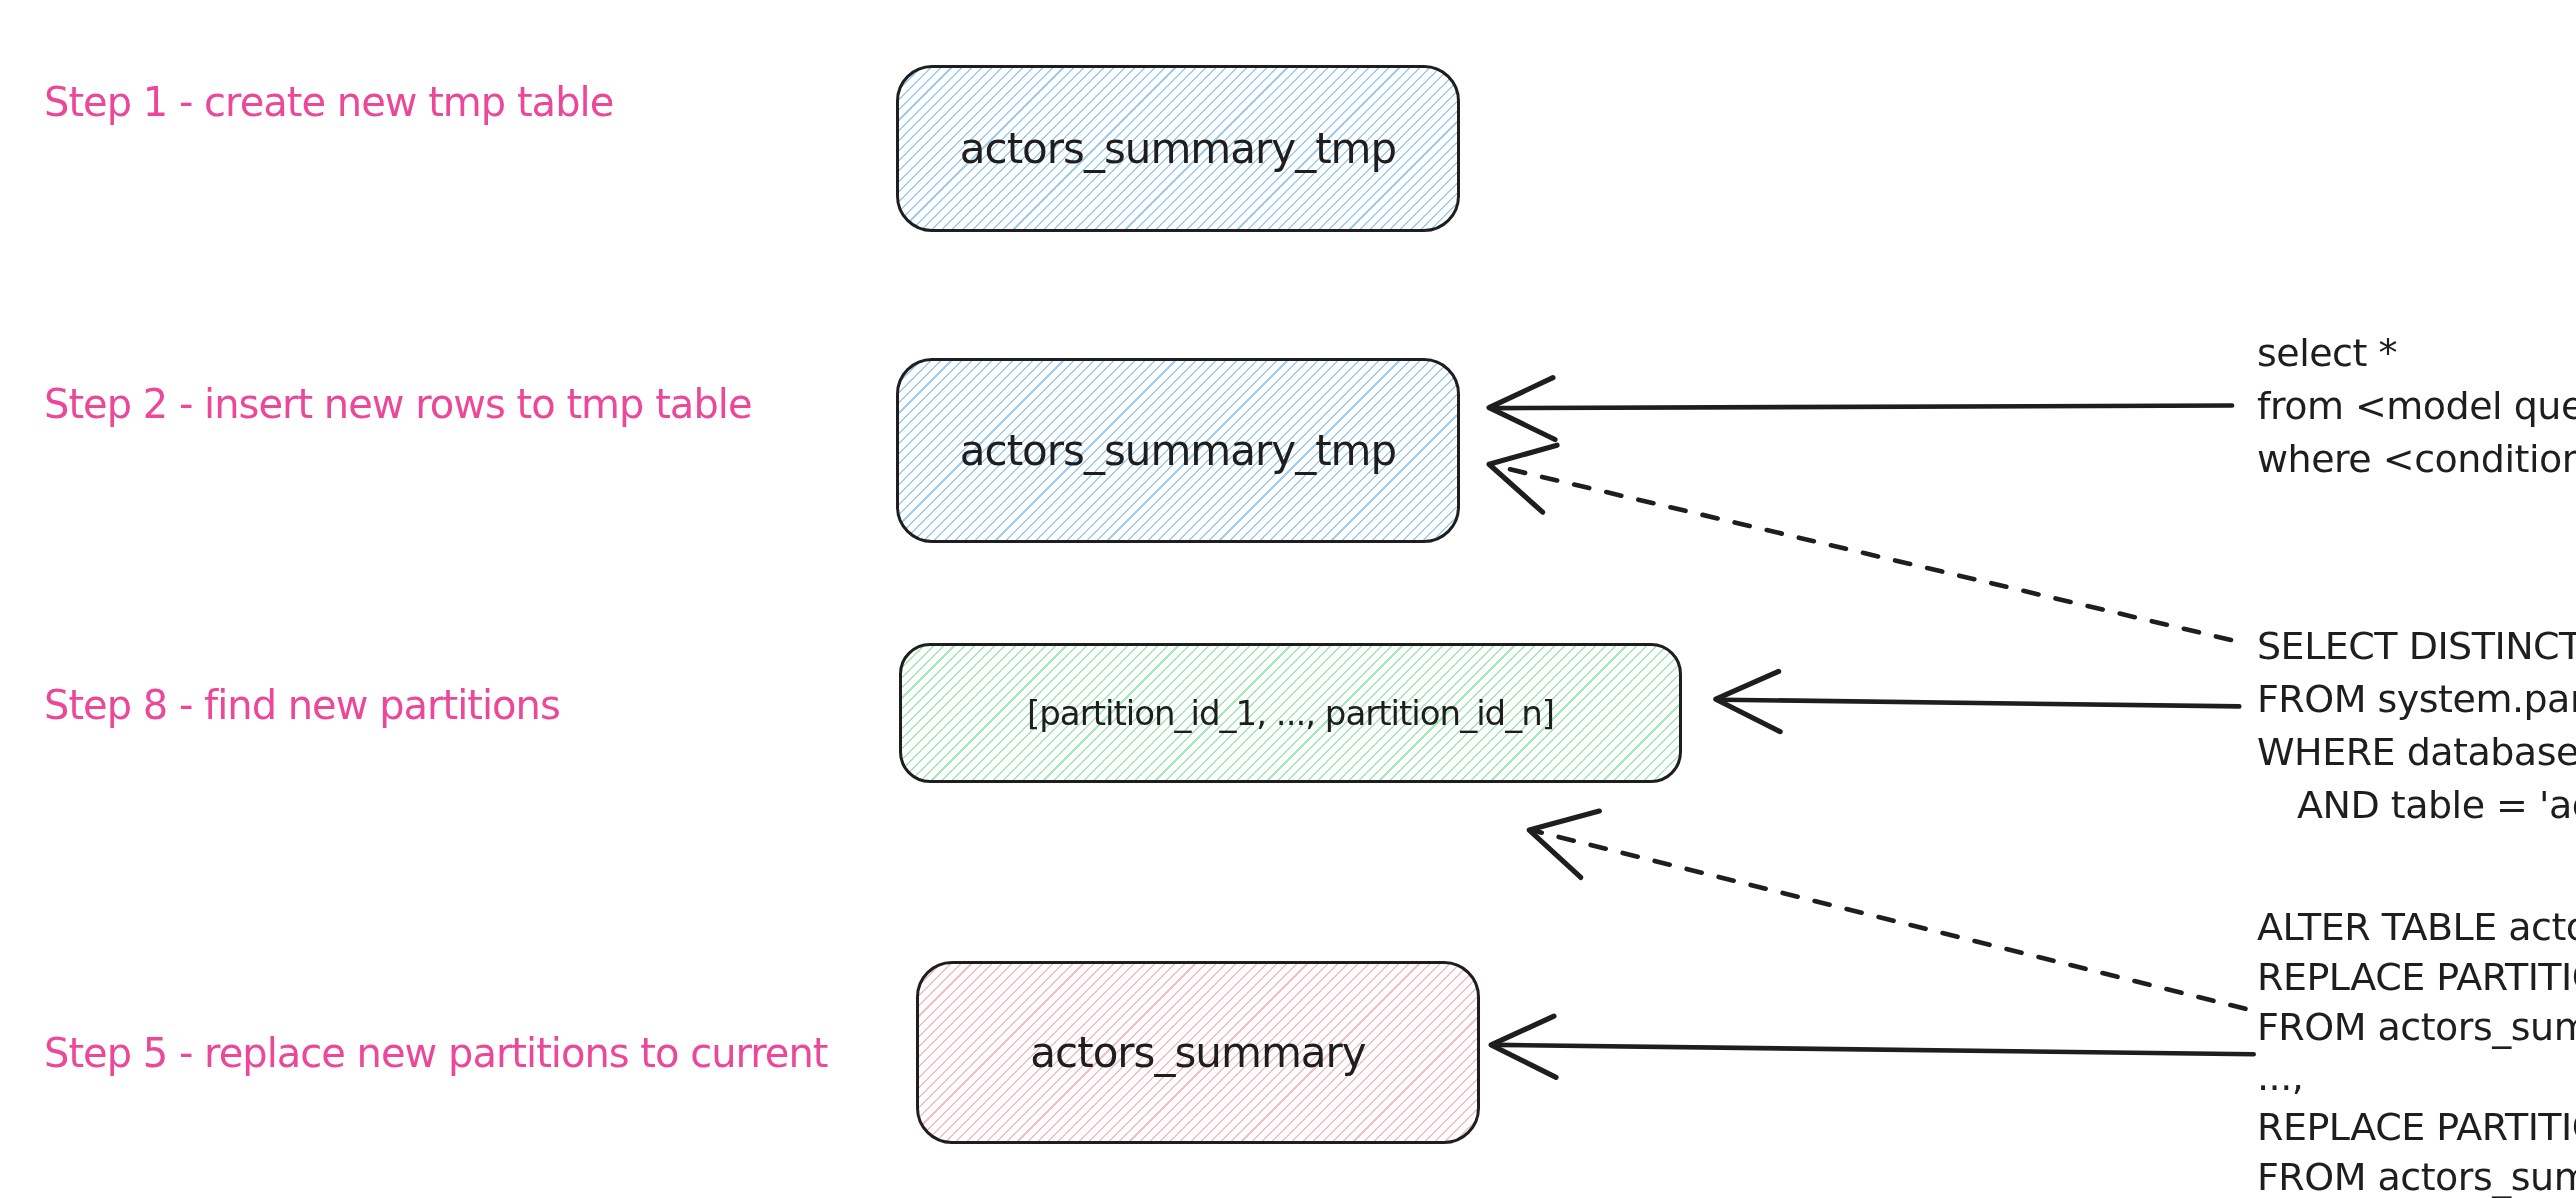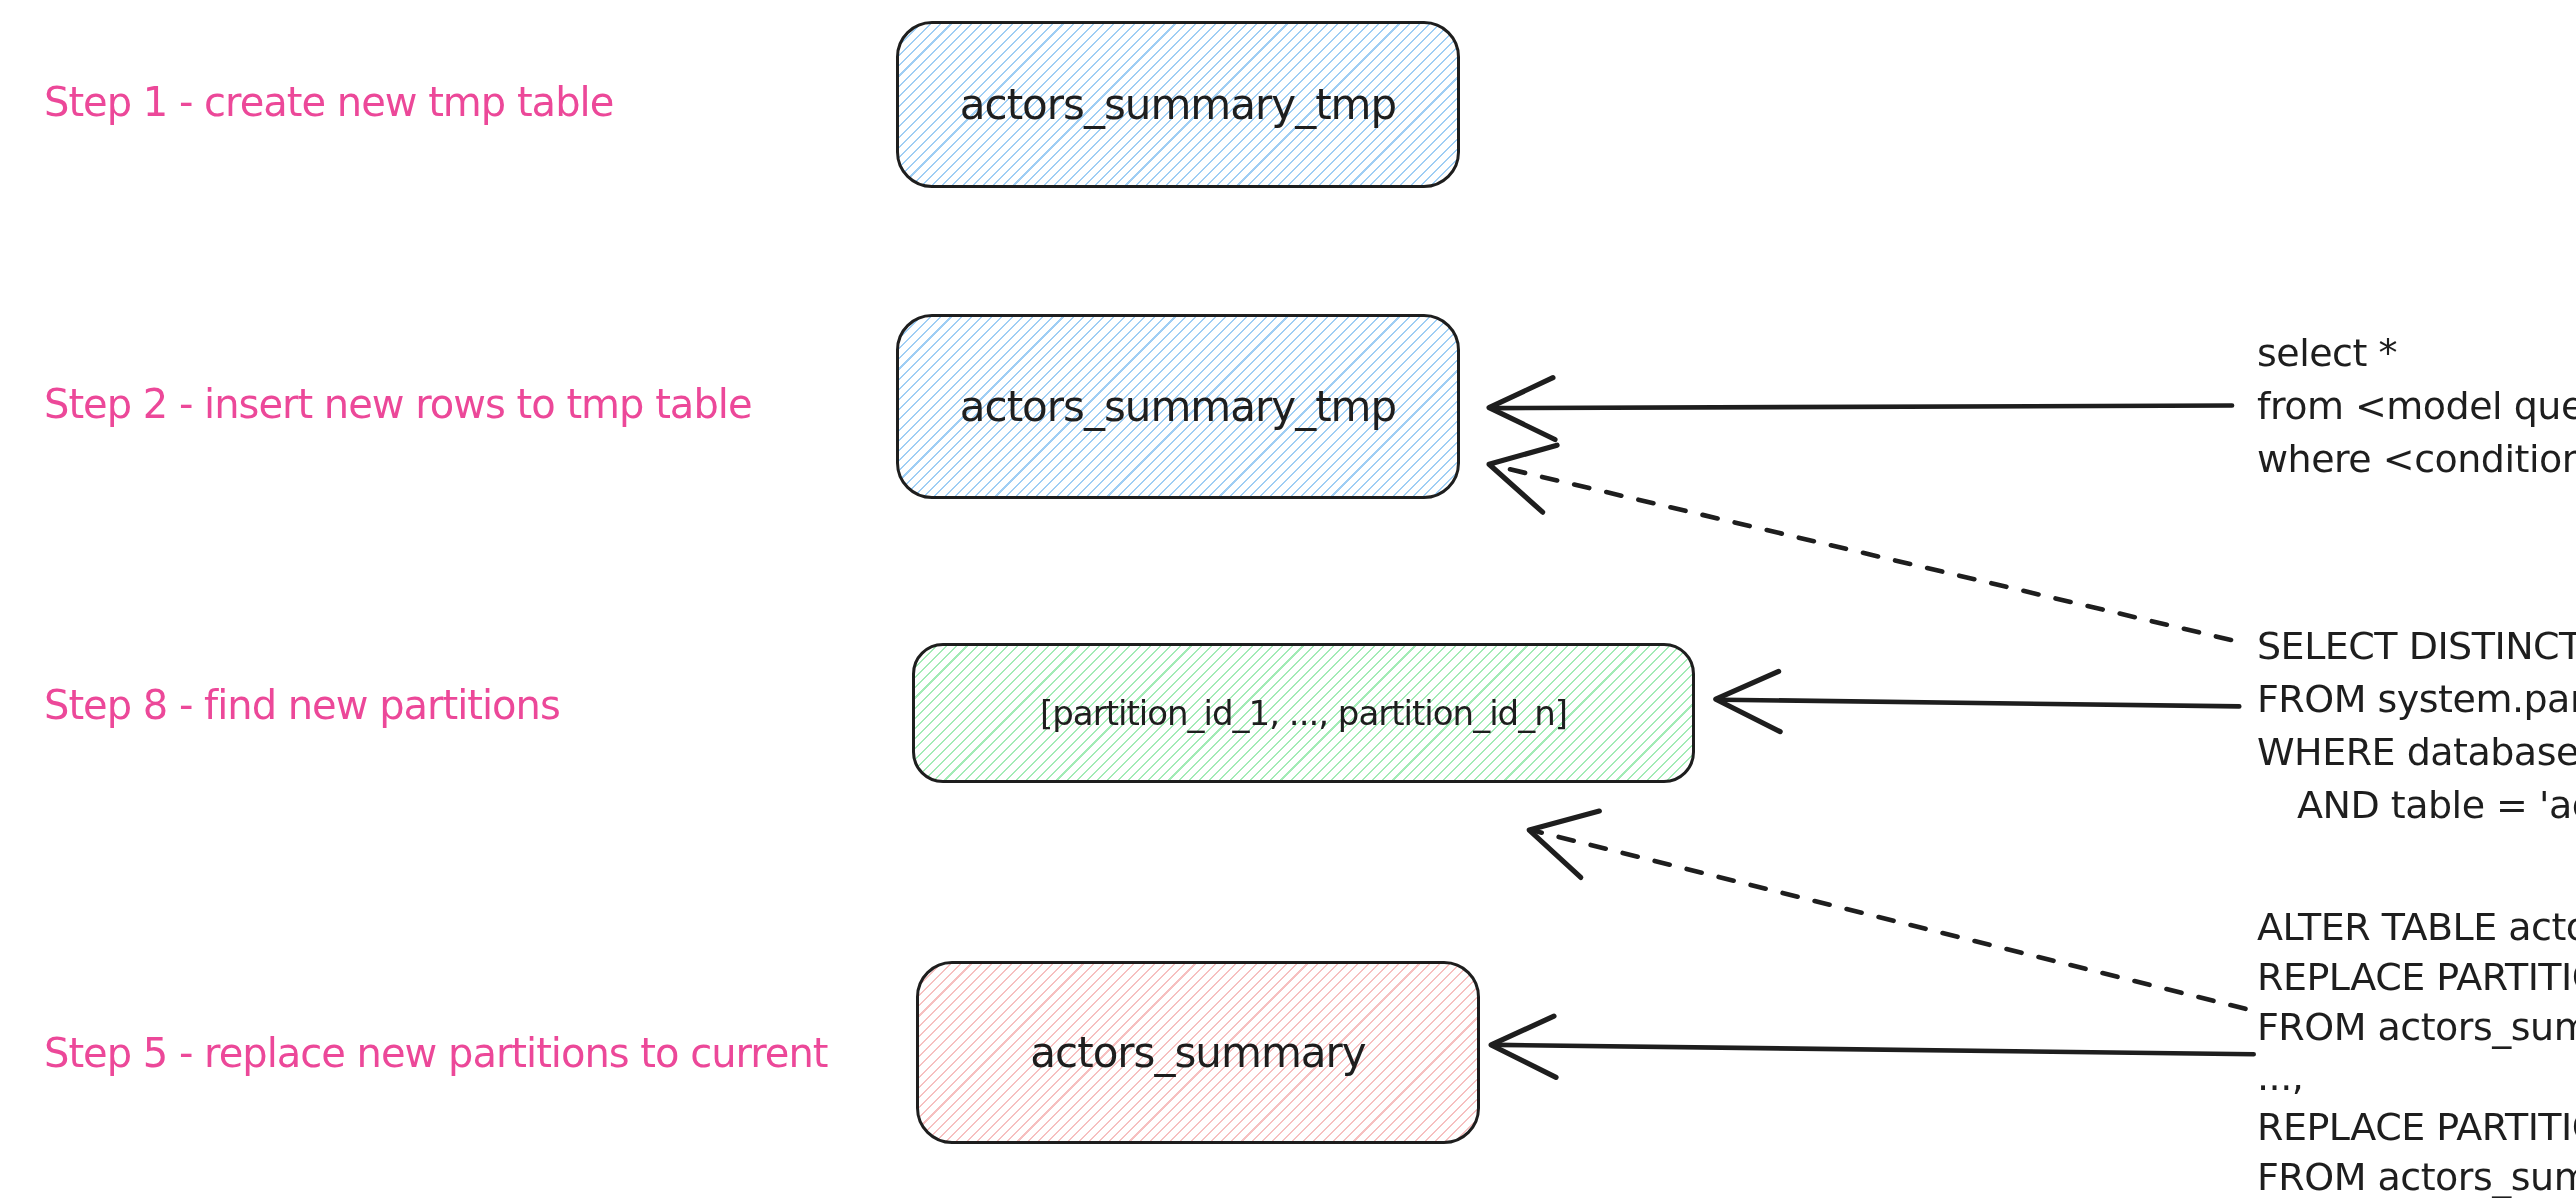--- a/index.html
+++ b/index.html
@@ -32,20 +32,21 @@
     background-color: #ffffff;
   }
   .node span {
     font-size: 42px;
     letter-spacing: -1px;
     white-space: nowrap;
   }
   .node-blue {
     background-image: repeating-linear-gradient(135deg,
       rgba(142,197,242,0.85) 0 1.5px, transparent 1.5px 7.2px);
+    margin-top: 44px;
   }
   .node-green {
     border-radius: 31px;
     background-image: repeating-linear-gradient(135deg,
       rgba(139,230,163,0.8) 0 1.5px, transparent 1.5px 7.2px);
   }
   .node-green span { font-size: 34px; }
   .node-red {
     background-image: repeating-linear-gradient(135deg,
       rgba(244,176,176,0.8) 0 1.5px, transparent 1.5px 7.2px);
@@ -79,21 +80,21 @@
   <div class="step-label" style="top:1029px">Step 5 - replace new partitions to current</div>
 
   <div class="node node-blue" style="left:896px; top:20.6px; width:564px; height:167px;">
     <span>actors_summary_tmp</span>
   </div>
 
   <div class="node node-blue" style="left:896px; top:314px; width:564px; height:185px;">
     <span>actors_summary_tmp</span>
   </div>
 
-  <div class="node node-green" style="left:899px; top:643px; width:783px; height:140px;margin-left:13px;">
+  <div class="node node-green" style="left:899px; top:643px; width:783px; height:140px;">
     <span>[partition_id_1, ..., partition_id_n]</span>
   </div>
 
   <div class="node node-red" style="left:916px; top:961px; width:564px; height:183px;">
     <span>actors_summary</span>
   </div>
 
   <div class="sql-block" style="top:327px">
     <div class="sql-line">select *</div>
     <div class="sql-line">from &lt;model query&gt;</div>

